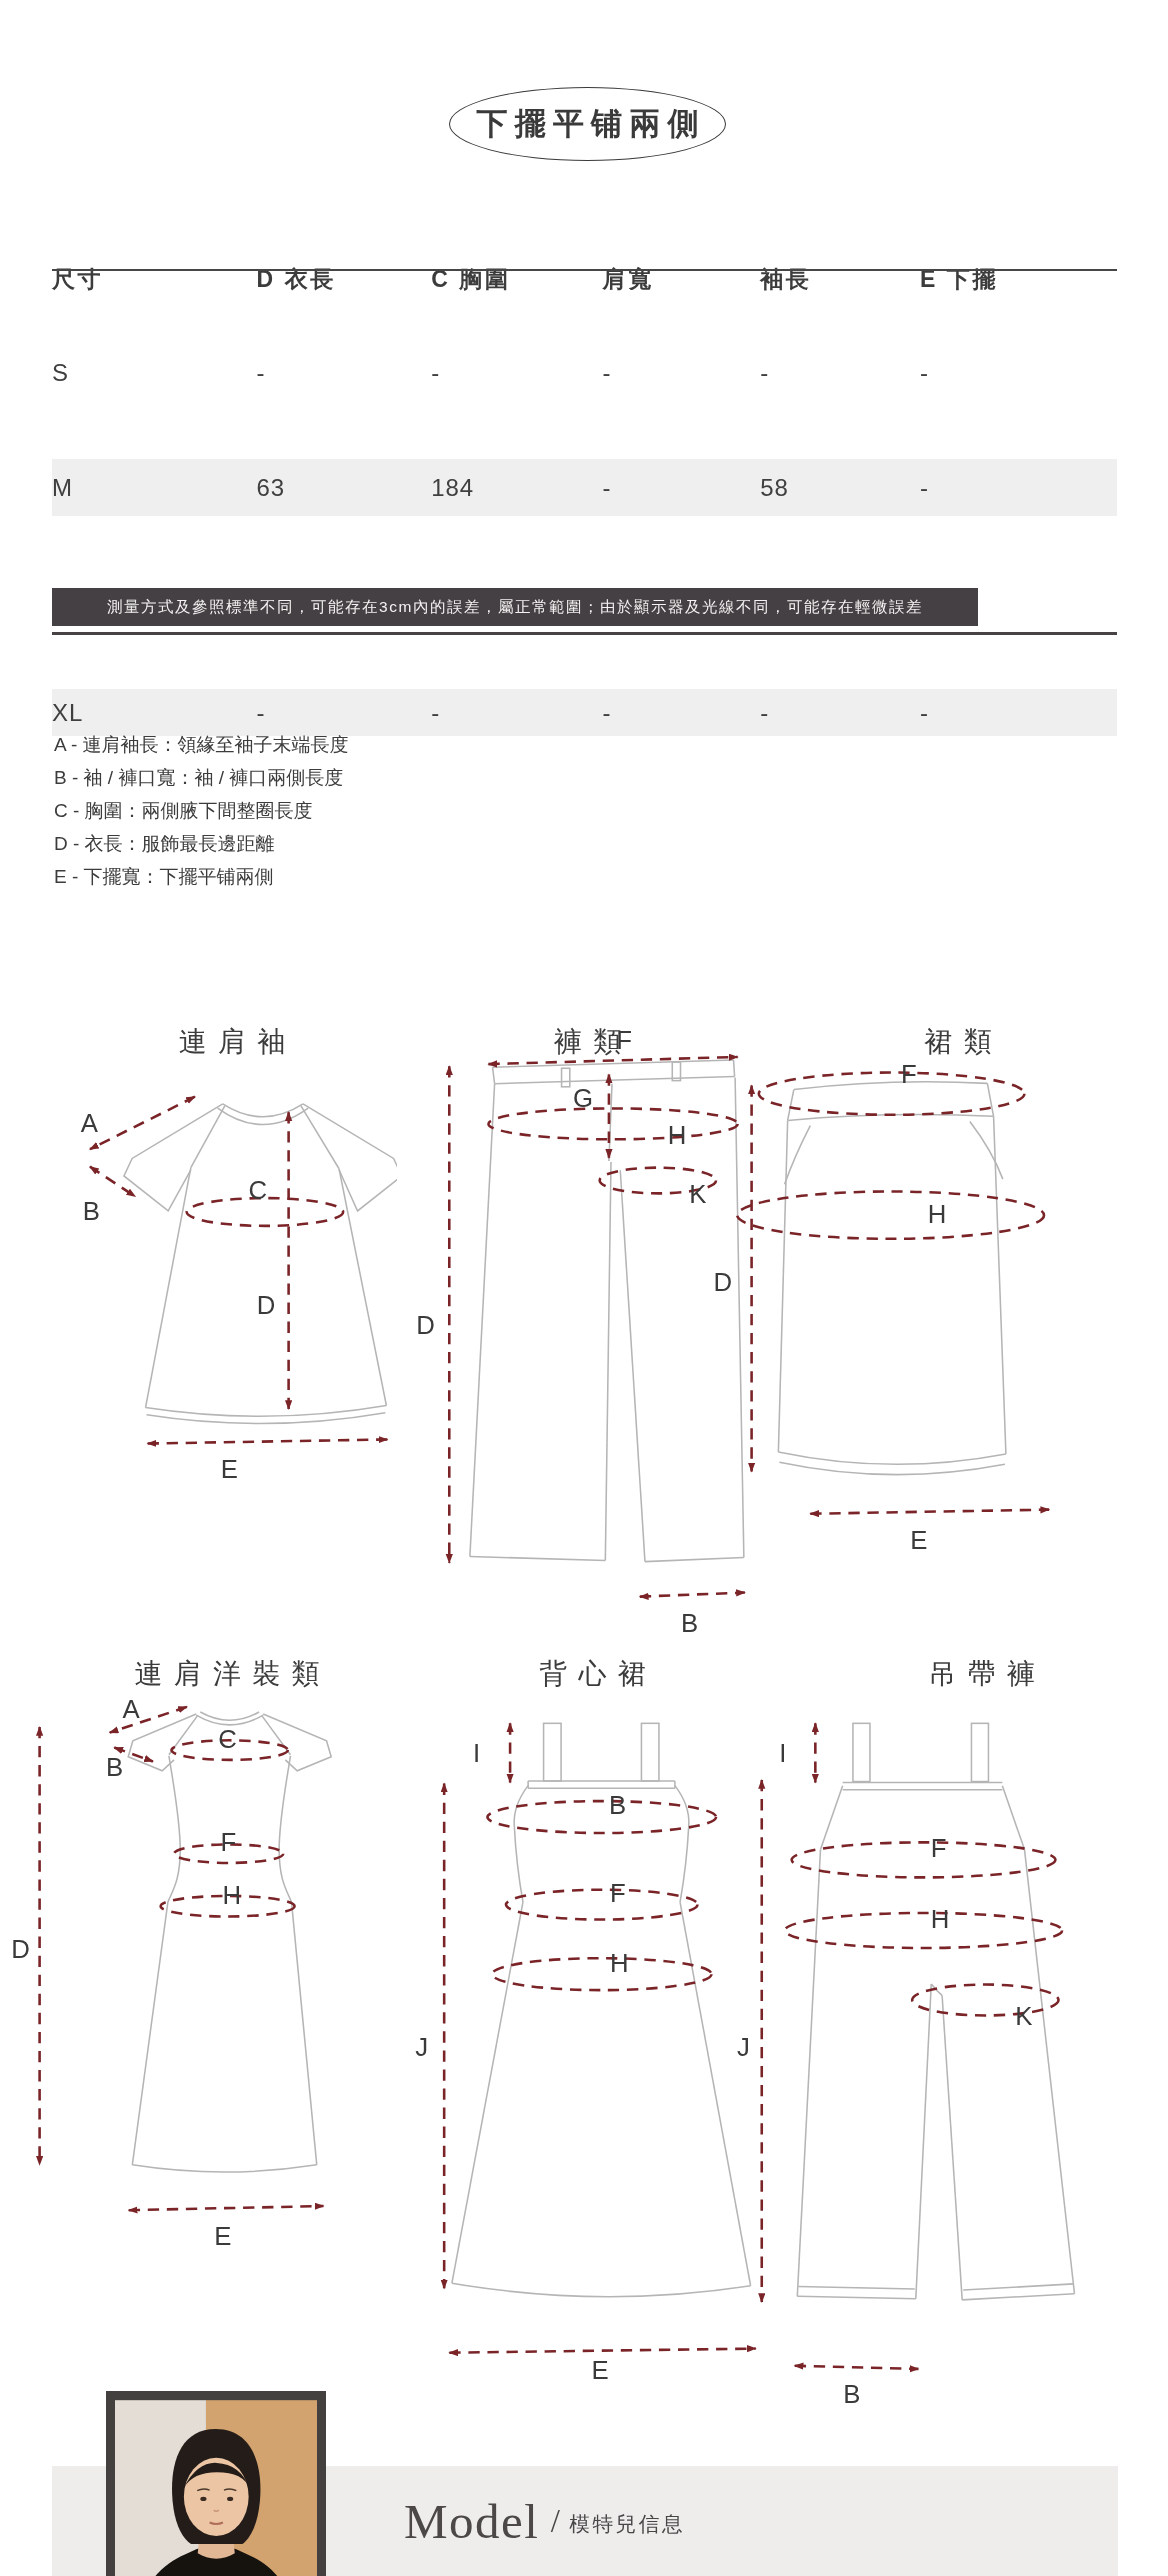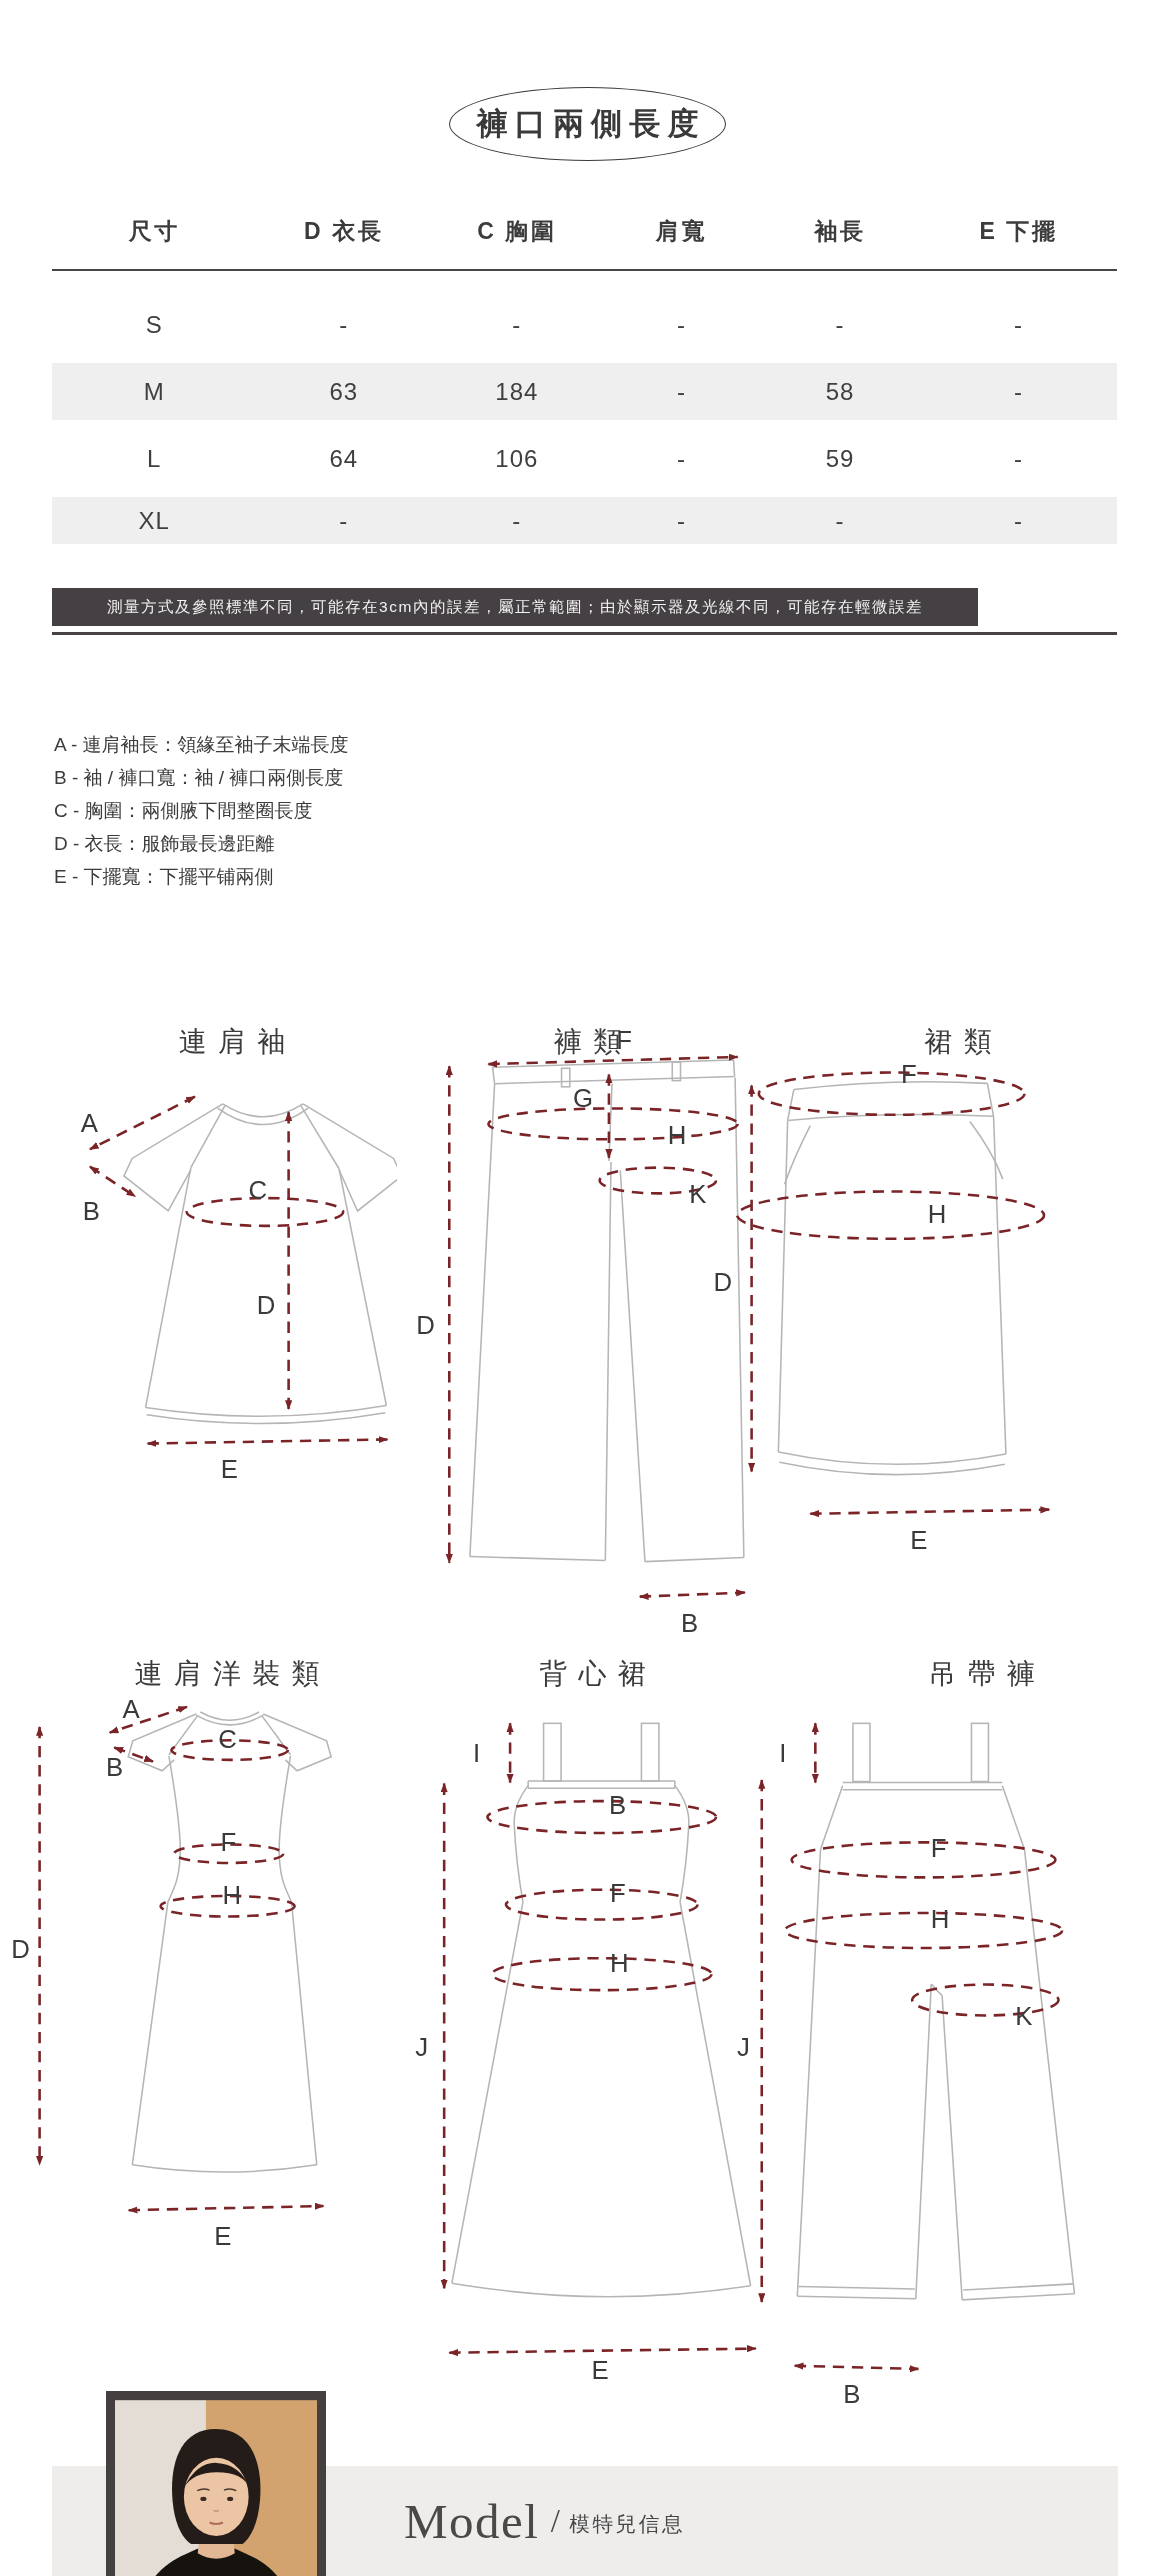--- a/index.html
+++ b/index.html
@@ -7,21 +7,21 @@
         font-family:"Liberation Sans","DejaVu Sans",sans-serif;color:#3d3d3d;}
   .abs{position:absolute;}
 
   
   .badge{left:449px;top:87px;width:275px;height:72px;border:1.5px solid #3a3a3a;border-radius:50%;
          display:flex;align-items:center;justify-content:center;}
   .badge span{font-size:31px;font-weight:600;letter-spacing:7.2px;color:#3a3a3a;text-indent:7.2px;}
 
   
   .trow{display:grid;grid-template-columns:19.2% 16.4% 16.1% 14.8% 15% 18.5%;
-        align-items:center;text-align:center;}
+        align-items:center;margin-top:48px;}
   .thead{left:52px;top:210px;width:1065px;height:43px;font-size:23px;font-weight:600;letter-spacing:2.6px;color:#3c3c3c;}
   .hline{left:52px;top:269px;width:1065px;height:2.1px;background:#464646;}
   .rows{left:52px;top:286px;width:1065px;}
   .rowS{height:77px;background:#ffffff;}
   .rowM{height:57px;background:#efefef;}
   .rowL{height:77px;background:#ffffff;}
   .rowXL{height:47px;background:#efefef;}
   .rows .cell{font-size:24px;font-weight:500;color:#3f3f3f;letter-spacing:1px;}
 
   
@@ -58,21 +58,21 @@
 
   <svg width="0" height="0" style="position:absolute">
     <defs>
       <marker id="ah" orient="auto-start-reverse" markerUnits="userSpaceOnUse" markerWidth="20" markerHeight="16" refX="17" refY="7">
         <path d="M0 0 L19 7 L0 14 Z" fill="#7a2428"></path>
       </marker>
     </defs>
   </svg>
 
   <div class="abs badge">
-    <span>褲口兩側長度</span>
+    <span>下擺平铺兩側</span>
   </div>
 
   <div class="abs thead trow">
     <div class="cell">尺寸</div>
     <div class="cell">D 衣長</div>
     <div class="cell">C 胸圍</div>
     <div class="cell">肩寬</div>
     <div class="cell">袖長</div>
     <div class="cell">E 下擺</div>
   </div>

